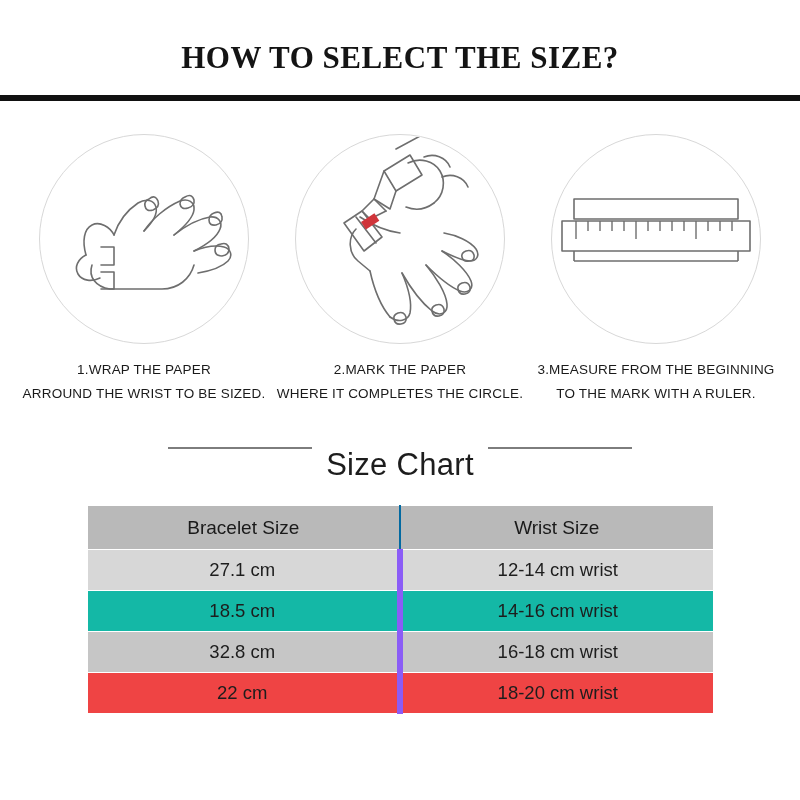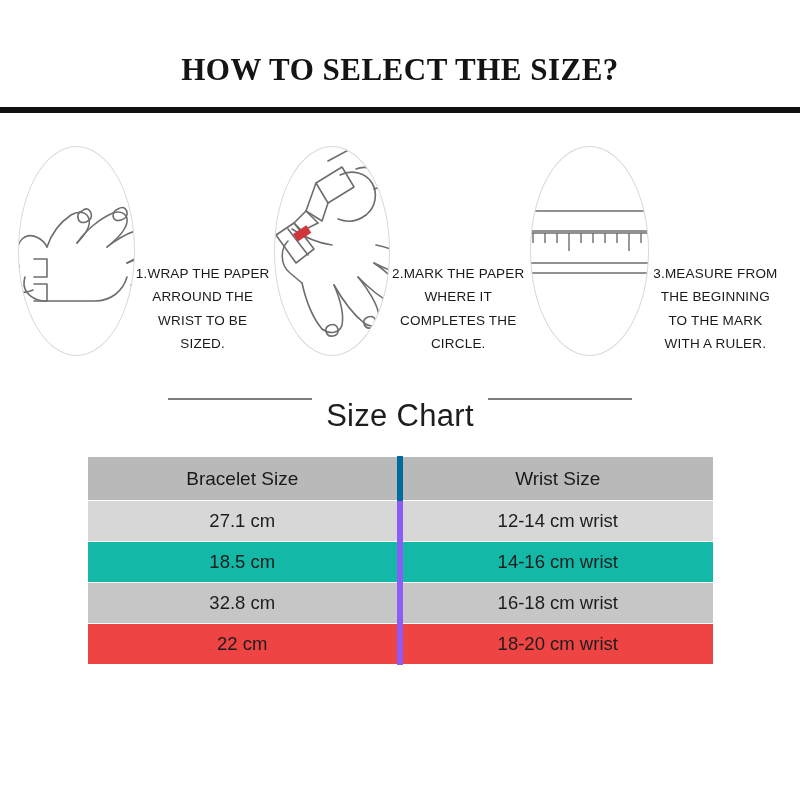--- a/index.html
+++ b/index.html
@@ -22,41 +22,41 @@
 
   
   .title {
     text-align: center;
     font-family: "Liberation Serif", serif;
     font-weight: bold;
     font-size: 31px;
     letter-spacing: 0.5px;
     color: #141414;
     padding-top: 40px;
-    margin: 12px;
+    margin: 0;
   }
   .title-rule {
     margin: 19px 0 0 0;
     height: 6px;
     background: #111111;
     width: 100%;
   }
 
   
   .steps {
     display: flex;
     justify-content: space-between;
     padding: 33px 18px 0 18px;
     box-sizing: border-box;
   }
   .step {
     width: 252px;
     display: flex;
-    flex-direction: row;
-    align-items: flex-end;
+    flex-direction: column;
+    align-items: center;
   }
   .circle {
     width: 208px;
     height: 208px;
     border-radius: 50%;
     border: 1px solid #d8d8d8;
     background: #ffffff;
     display: flex;
     align-items: center;
     justify-content: center;
@@ -116,21 +116,21 @@
     background: #b9b9b9;
     font-size: 19px;
     height: 41px;
     color: #1a1a1a;
   }
   table.size-table tr.r0 td { background: #d7d7d7; }
   table.size-table tr.r1 td { background: #14b8a6; }
   table.size-table tr.r2 td { background: #c6c6c6; }
   table.size-table tr.r3 td { background: #ef4444; }
   table.size-table td.divider-left { border-left: 6px solid #8b5cf6; }
-  table.size-table th.divider-left { border-left: 6px solid #0369a1; }
+  table.size-table th.divider-left { border-left: 2px solid #0369a1; }
 </style>
 </head>
 <body>
 
 <div class="page">
 
   <h1 class="title">HOW TO SELECT THE SIZE?</h1>
   <div class="title-rule"></div>
 
   <div class="steps">

